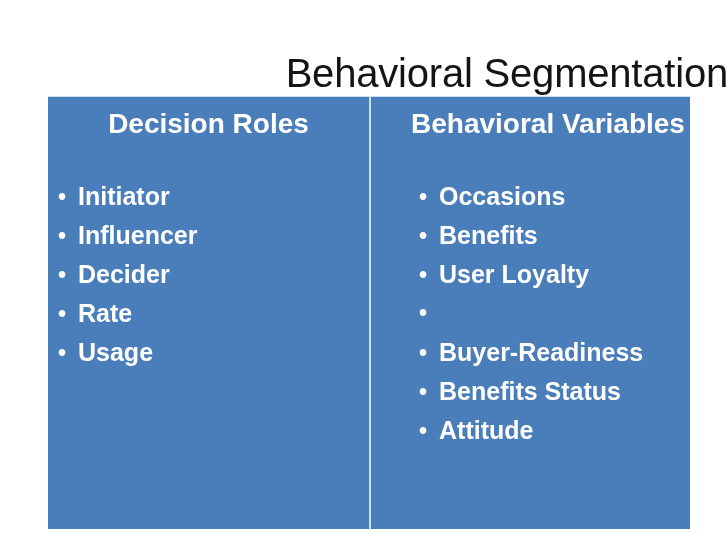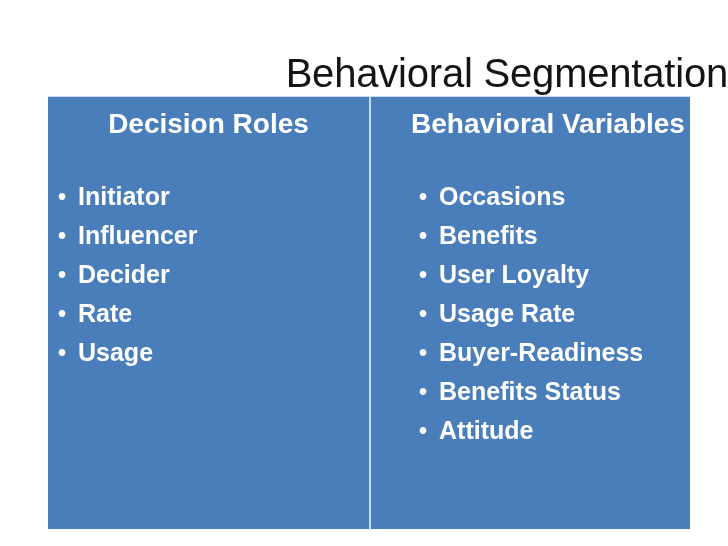--- a/index.html
+++ b/index.html
@@ -158,21 +158,20 @@
         <li class="bullet-item">
           <span class="bullet-marker">•</span>
           <span class="bullet-text">Benefits</span>
         </li>
         <li class="bullet-item">
           <span class="bullet-marker">•</span>
           <span class="bullet-text">User Loyalty</span>
         </li>
         <li class="bullet-item">
           <span class="bullet-marker">•</span>
-          <span class="bullet-text">Usage Rate</span>
         </li>
         <li class="bullet-item">
           <span class="bullet-marker">•</span>
           <span class="bullet-text">Buyer-Readiness</span>
         </li>
         <li class="bullet-item">
           <span class="bullet-marker">•</span>
           <span class="bullet-text">Benefits Status</span>
         </li>
         <li class="bullet-item">

